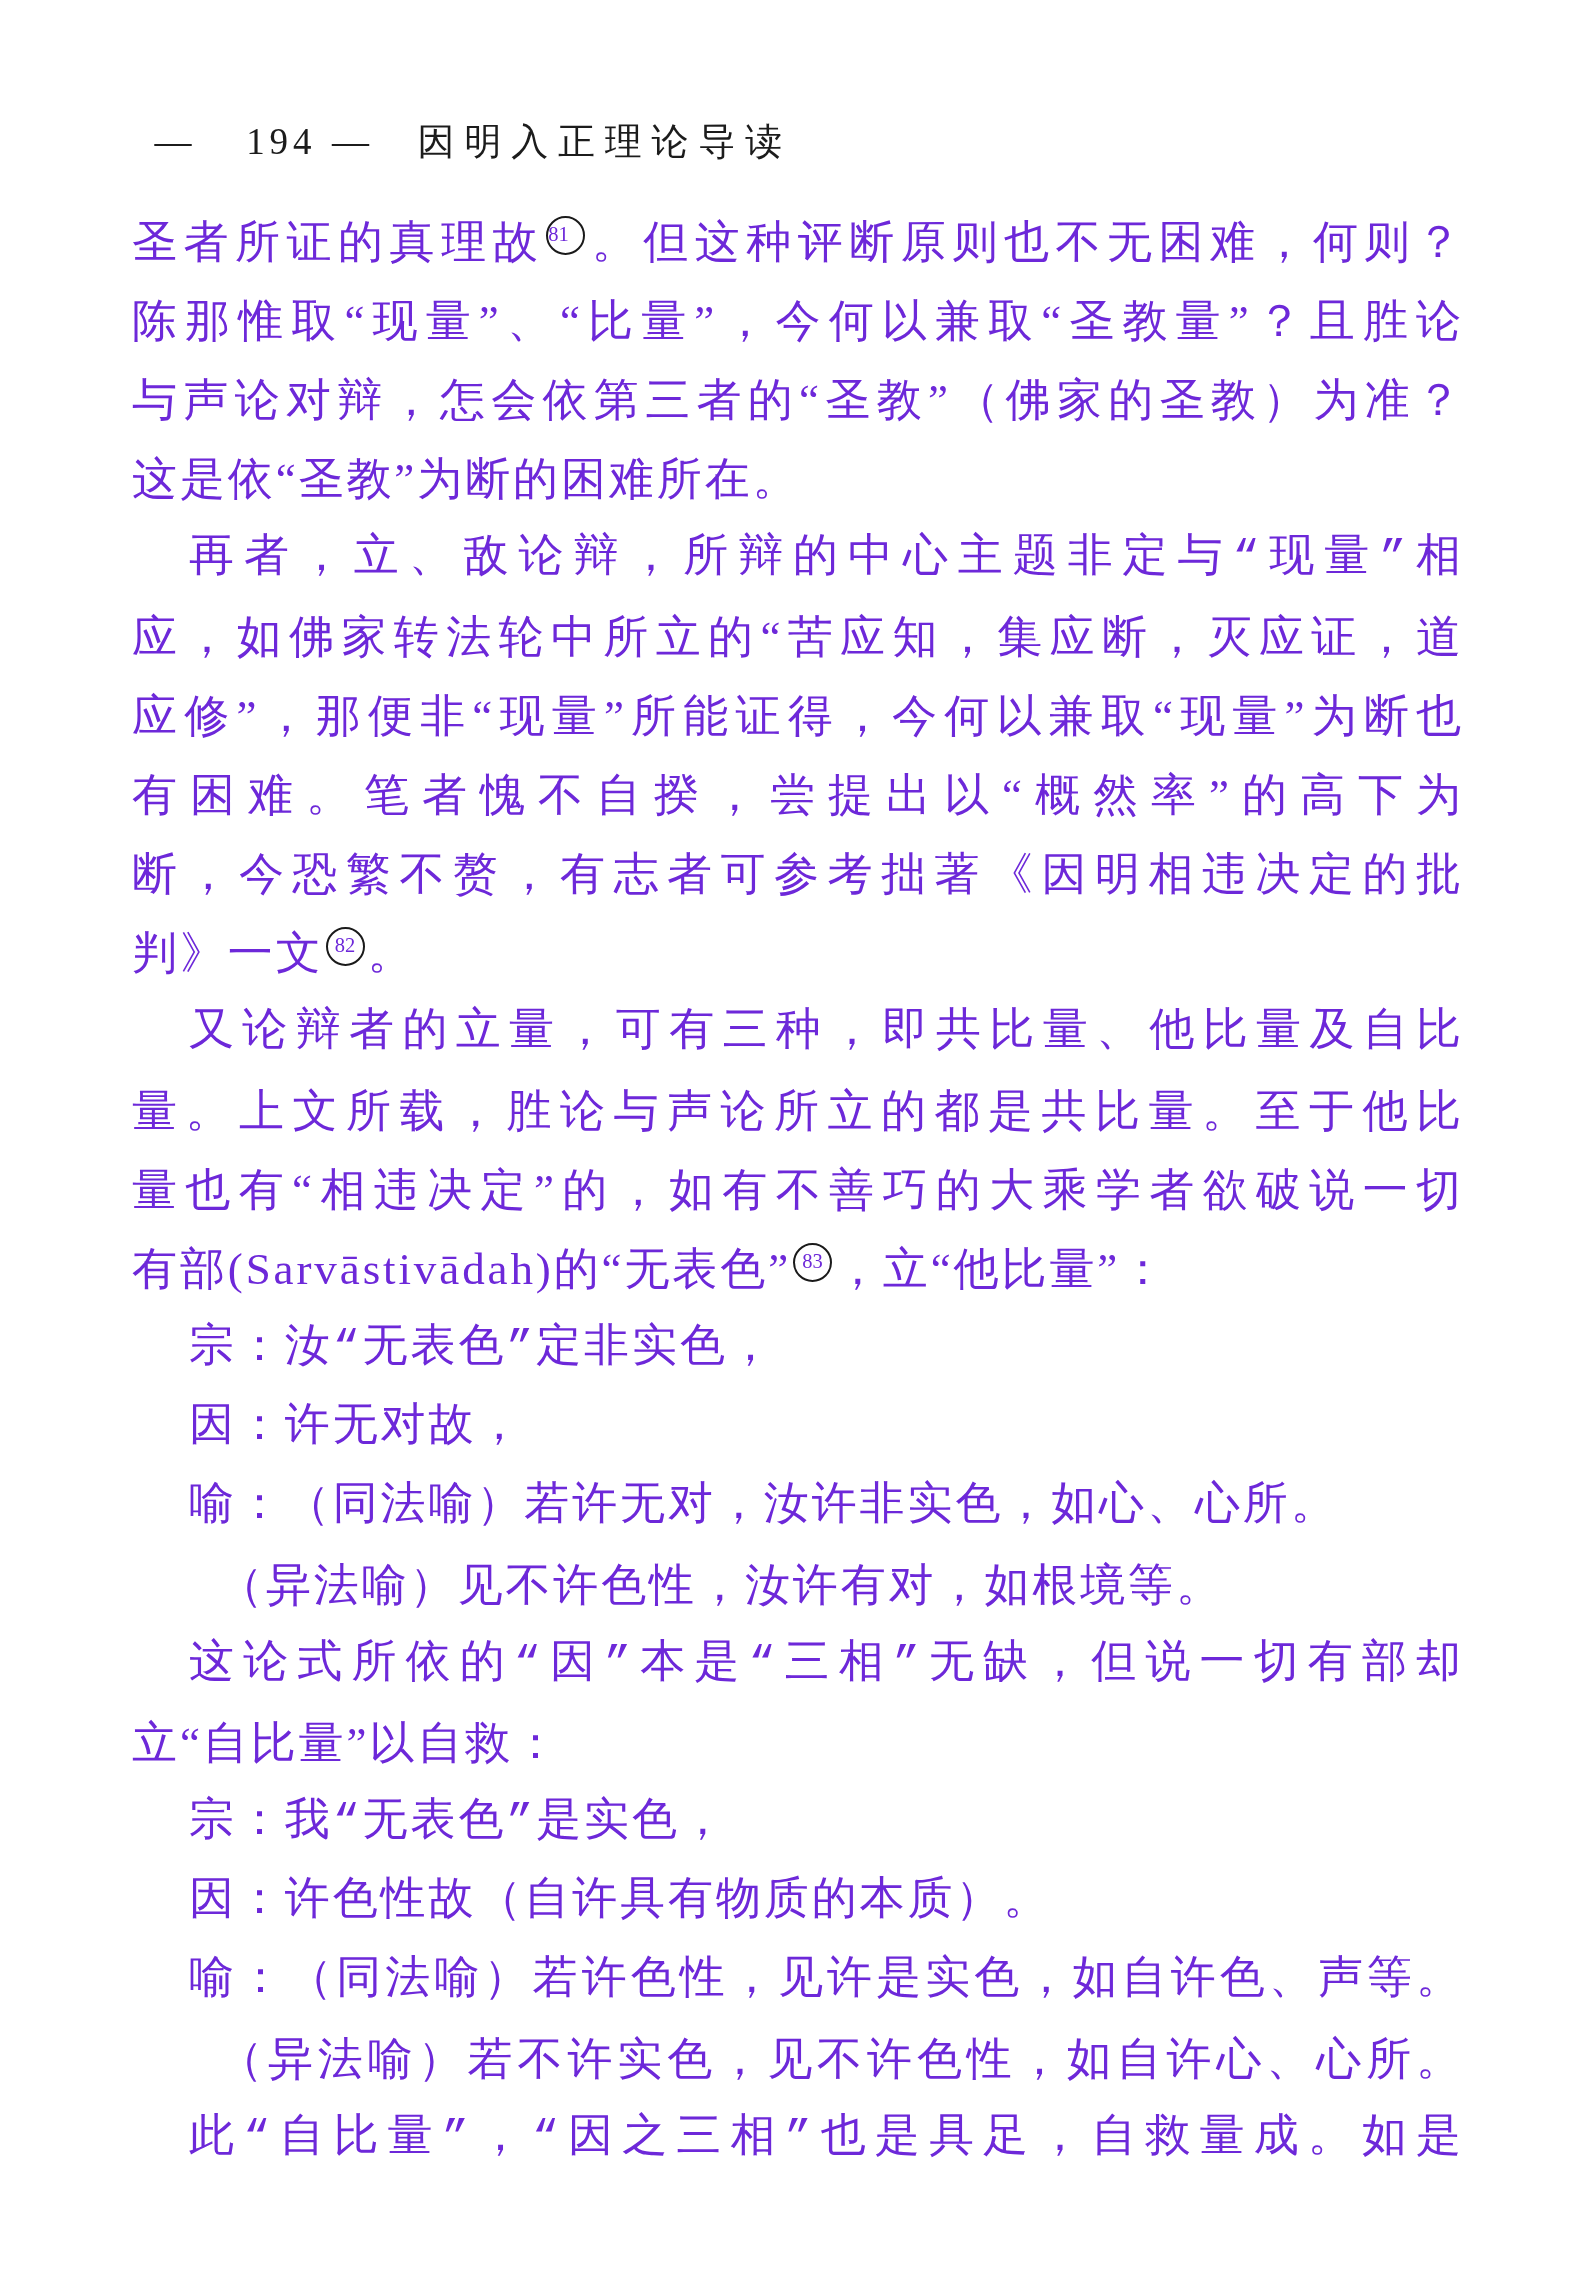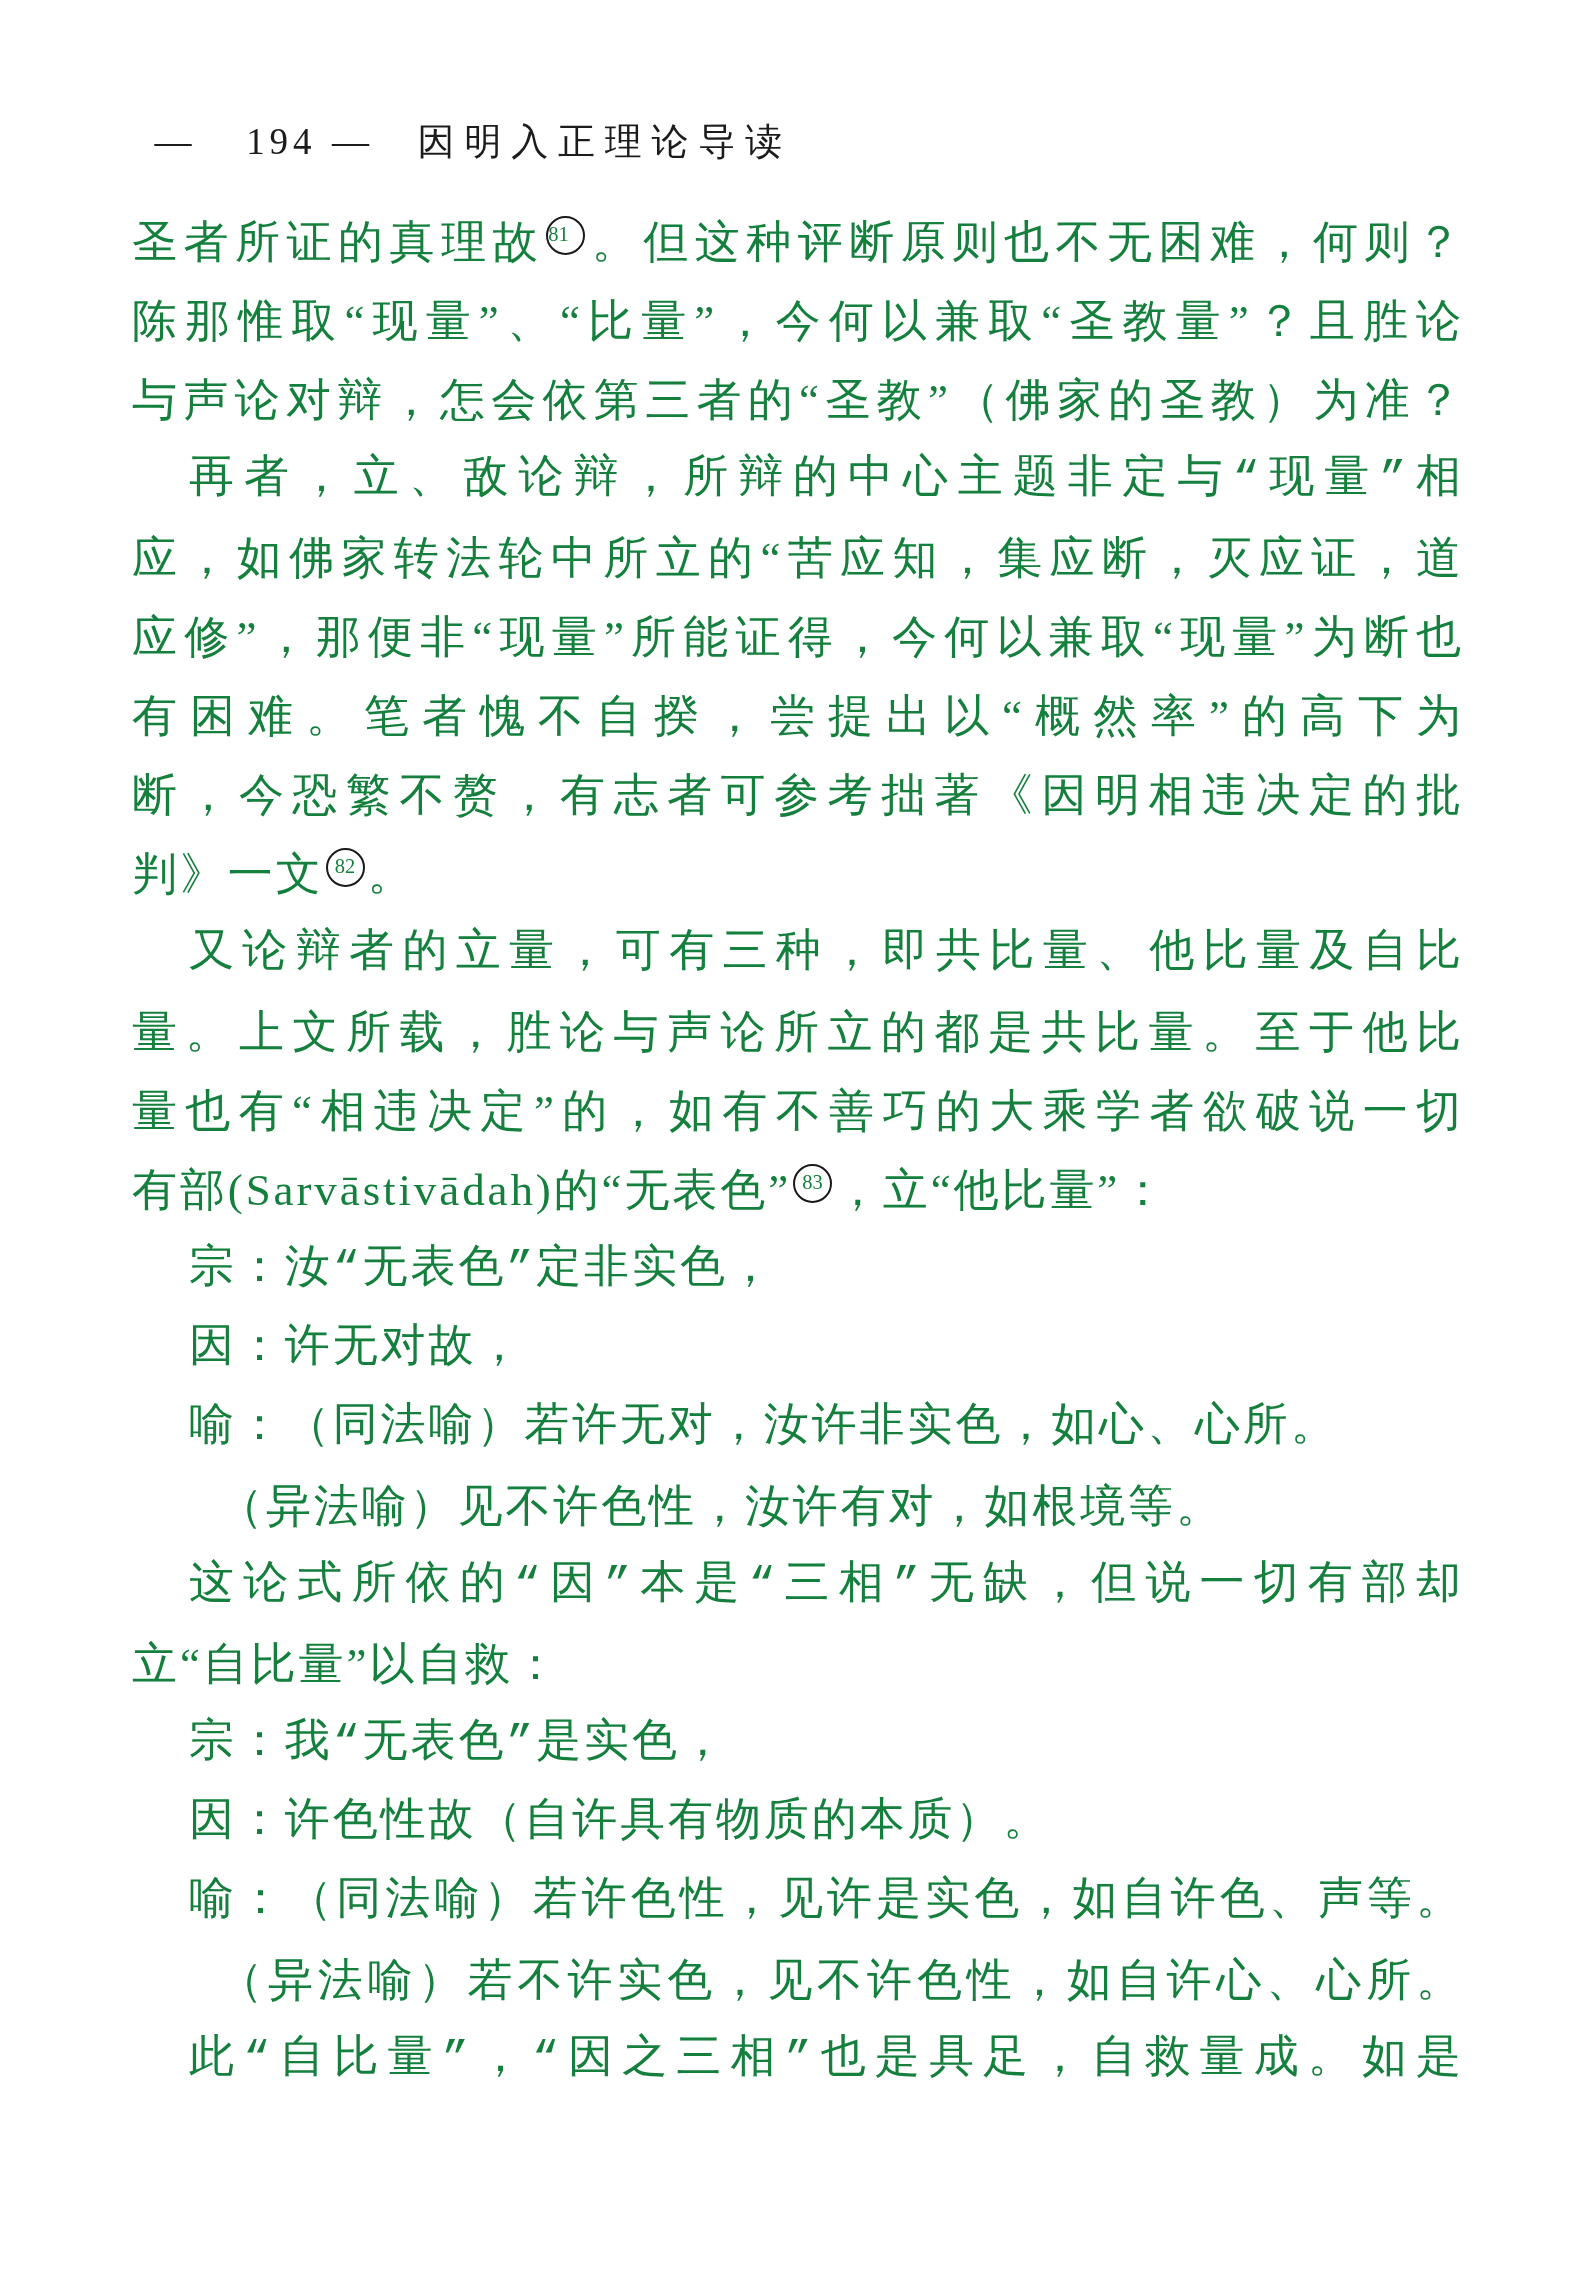--- a/index.html
+++ b/index.html
@@ -20,21 +20,21 @@
   .running-header .dash{padding:0 15.6px;}
   .running-header .pagenum{letter-spacing:4.9px;margin-left:39px;}
   .running-header .book-title{margin-left:33px;letter-spacing:9.8px;}
   .body-text{
     position:absolute;top:203px;left:132px;width:1332px;
   }
   .line{
     height:79px;line-height:79px;
     font-size:45px;letter-spacing:2.9px;
     white-space:nowrap;
-    color:#15803d;
+    color:#6d28d9;
   }
   .line.fill{
     white-space:normal;
     text-align:justify;
     text-align-last:justify;
     overflow:hidden;
   }
   .ind1{padding-left:57px;font-family:Liberation Mono, monospace;}
   .ind2{padding-left:86px;}
   .fnref{
@@ -55,20 +55,21 @@
     <span class="dash">—</span>
     <span class="pagenum">194</span>
     <span class="dash">—</span>
     <span class="book-title">因明入正理论导读</span>
   </div>
 
   <div class="body-text" id="body-text">
       <div class="line fill"><span>圣者所证的真理故</span><span class="fnref">81</span><span>。但这种评断原则也不无困难，何则？</span></div>
       <div class="line fill"><span>陈那惟取“现量”、“比量”，今何以兼取“圣教量”？且胜论</span></div>
       <div class="line fill"><span>与声论对辩，怎会依第三者的“圣教”（佛家的圣教）为准？</span></div>
+      <div class="line"><span>这是依“圣教”为断的困难所在。</span></div>
       <div class="line ind1 fill"><span>再者，立、敌论辩，所辩的中心主题非定与“现量”相</span></div>
       <div class="line fill"><span>应，如佛家转法轮中所立的“苦应知，集应断，灭应证，道</span></div>
       <div class="line fill"><span>应修”，那便非“现量”所能证得，今何以兼取“现量”为断也</span></div>
       <div class="line fill"><span>有困难。笔者愧不自揆，尝提出以“概然率”的高下为</span></div>
       <div class="line fill"><span>断，今恐繁不赘，有志者可参考拙著《因明相违决定的批</span></div>
       <div class="line"><span>判》一文</span><span class="fnref">82</span><span>。</span></div>
       <div class="line ind1 fill"><span>又论辩者的立量，可有三种，即共比量、他比量及自比</span></div>
       <div class="line fill"><span>量。上文所载，胜论与声论所立的都是共比量。至于他比</span></div>
       <div class="line fill"><span>量也有“相违决定”的，如有不善巧的大乘学者欲破说一切</span></div>
       <div class="line"><span>有部(Sarvāstivādah)的“无表色”</span><span class="fnref">83</span><span>，立“他比量”：</span></div>

